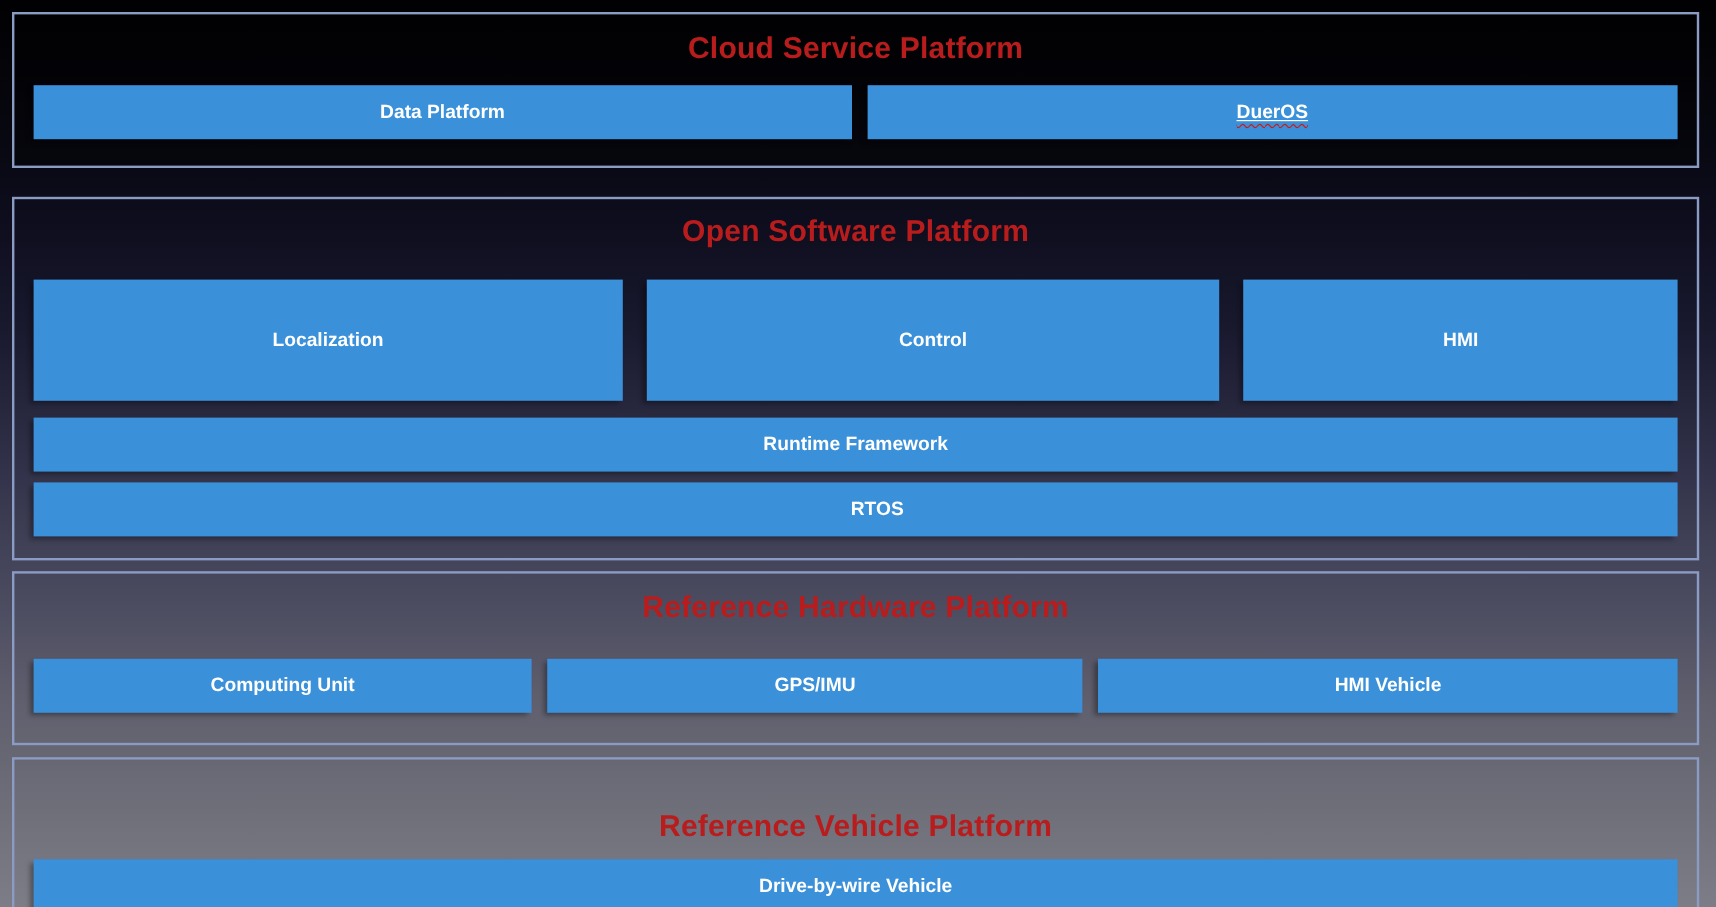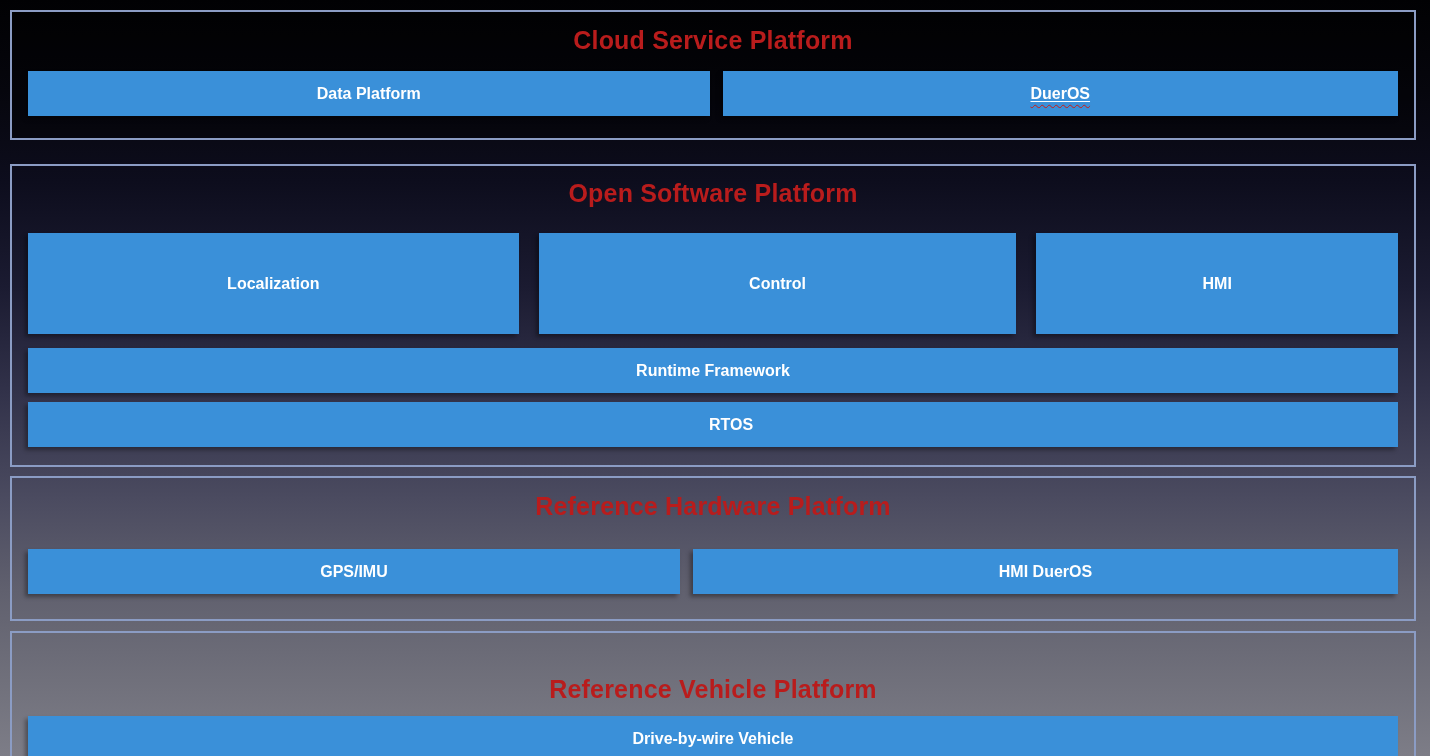--- a/index.html
+++ b/index.html
@@ -140,25 +140,28 @@
       <span>Runtime Framework</span>
     </div>
     <div class="box box-h45 bar bar-rtos">
       <span>RTOS</span>
     </div>
   </section>
 
   <section class="panel panel-hardware">
     <h2 class="panel-title">Reference Hardware Platform</h2>
     <div class="row row-gap13">
+      <div class="box box-h45 w-compute">
+        <span>Computing Unit</span>
+      </div>
       <div class="box box-h45 w-gpsimu">
         <span>GPS/IMU</span>
       </div>
       <div class="box box-h45 w-hmidev">
-        <span>HMI DuerOS</span>
+        <span>HMI Vehicle</span>
       </div>
     </div>
   </section>
 
   <section class="panel panel-vehicle">
     <h2 class="panel-title">Reference Vehicle Platform</h2>
     <div class="box box-h45 bar">
       <span>Drive-by-wire Vehicle</span>
     </div>
   </section>

